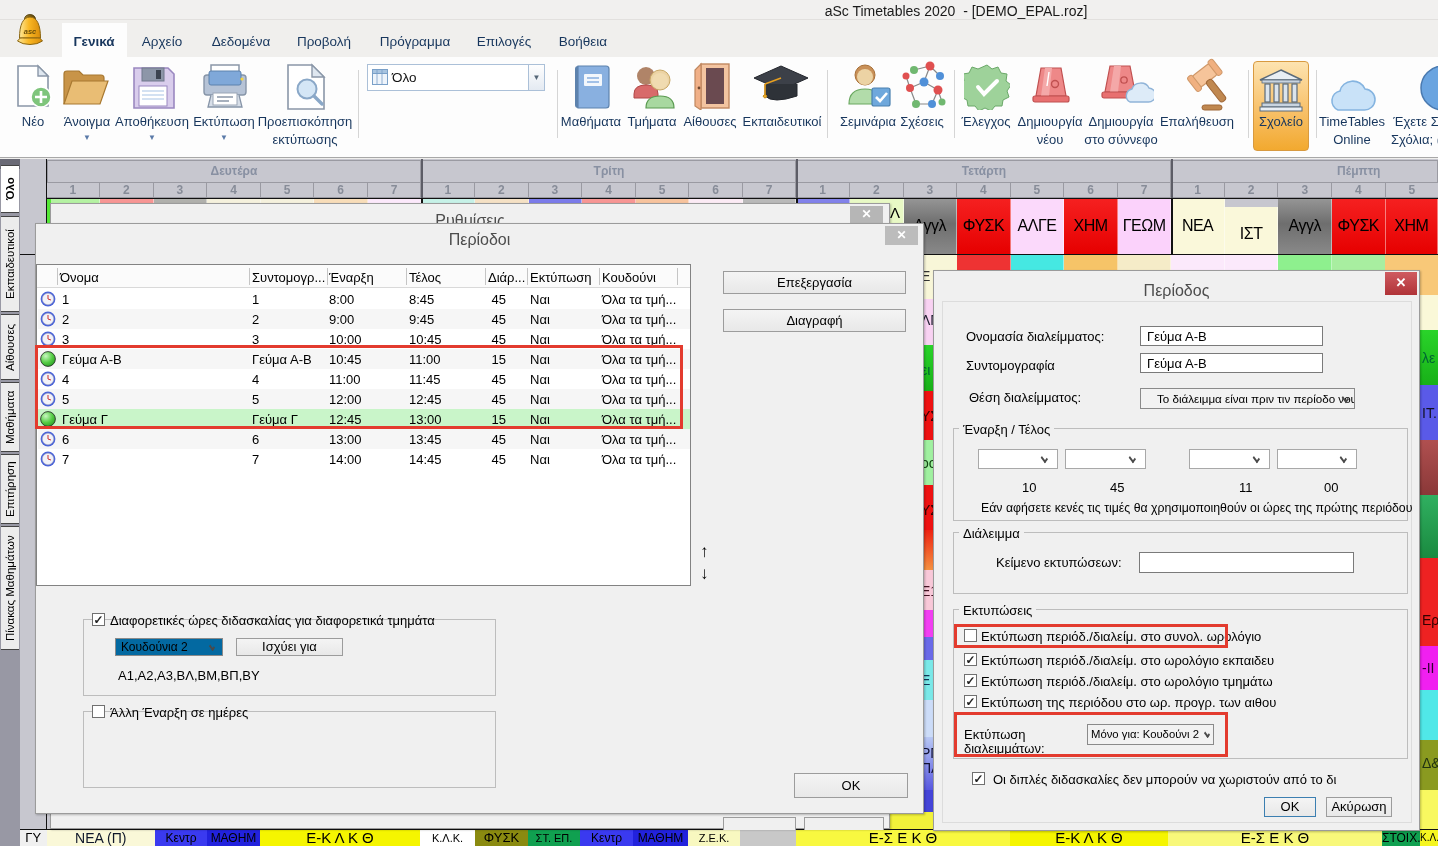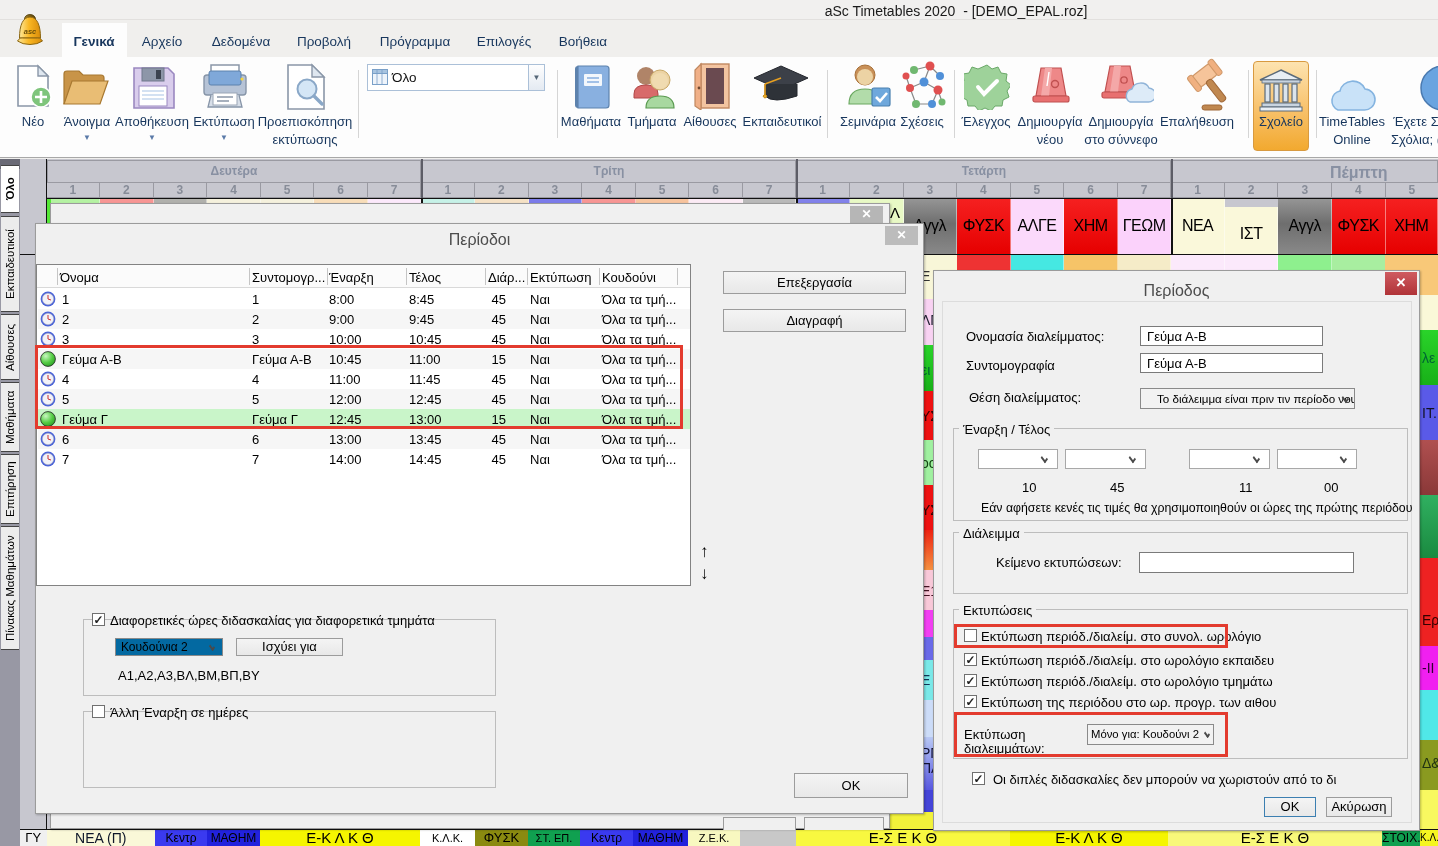--- a/index.html
+++ b/index.html
@@ -24,21 +24,21 @@
 
 </style></head><body>
 <div class="abs" style="left:0;top:159px;width:1438px;height:687px;background:#c7c7cf;z-index:0;">
 <div class="abs" style="left:46.5px;top:1px;width:374.9px;height:23px;border:1px solid #9a9aa2;"></div>
 <div class="abs" style="left:173.95px;top:5px;width:120px;color:#8890a2;font-weight:bold;font-size:12px;text-align:center;">Δευτέρα</div>
 <div class="abs" style="left:421.5px;top:1px;width:374.9px;height:23px;border:1px solid #9a9aa2;"></div>
 <div class="abs" style="left:548.95px;top:5px;width:120px;color:#8890a2;font-weight:bold;font-size:12px;text-align:center;">Τρίτη</div>
 <div class="abs" style="left:796.4px;top:1px;width:374.9px;height:23px;border:1px solid #9a9aa2;"></div>
 <div class="abs" style="left:923.8499999999999px;top:5px;width:120px;color:#8890a2;font-weight:bold;font-size:12px;text-align:center;">Τετάρτη</div>
 <div class="abs" style="left:1171.3px;top:1px;width:266.70000000000005px;height:23px;border:1px solid #9a9aa2;"></div>
-<div class="abs" style="left:1298.75px;top:5px;width:120px;color:#8890a2;font-weight:bold;font-size:16px;text-align:center;">Πέμπτη</div>
+<div class="abs" style="left:1298.75px;top:5px;width:120px;color:#8890a2;font-weight:bold;font-size:12px;text-align:center;">Πέμπτη</div>
 <div class="abs" style="left:46.5px;top:24px;width:53.57px;height:14.5px;border-right:1px solid #9a9aa2;border-bottom:1px solid #9a9aa2;color:#878c98;font-weight:bold;font-size:12px;text-align:center;line-height:14px;">1</div>
 <div class="abs" style="left:100.07px;top:24px;width:53.57px;height:14.5px;border-right:1px solid #9a9aa2;border-bottom:1px solid #9a9aa2;color:#878c98;font-weight:bold;font-size:12px;text-align:center;line-height:14px;">2</div>
 <div class="abs" style="left:153.64px;top:24px;width:53.57px;height:14.5px;border-right:1px solid #9a9aa2;border-bottom:1px solid #9a9aa2;color:#878c98;font-weight:bold;font-size:12px;text-align:center;line-height:14px;">3</div>
 <div class="abs" style="left:207.21px;top:24px;width:53.57px;height:14.5px;border-right:1px solid #9a9aa2;border-bottom:1px solid #9a9aa2;color:#878c98;font-weight:bold;font-size:12px;text-align:center;line-height:14px;">4</div>
 <div class="abs" style="left:260.78px;top:24px;width:53.57px;height:14.5px;border-right:1px solid #9a9aa2;border-bottom:1px solid #9a9aa2;color:#878c98;font-weight:bold;font-size:12px;text-align:center;line-height:14px;">5</div>
 <div class="abs" style="left:314.35px;top:24px;width:53.57px;height:14.5px;border-right:1px solid #9a9aa2;border-bottom:1px solid #9a9aa2;color:#878c98;font-weight:bold;font-size:12px;text-align:center;line-height:14px;">6</div>
 <div class="abs" style="left:367.92px;top:24px;width:53.57px;height:14.5px;border-right:1px solid #9a9aa2;border-bottom:1px solid #9a9aa2;color:#878c98;font-weight:bold;font-size:12px;text-align:center;line-height:14px;">7</div>
 <div class="abs" style="left:421.5px;top:24px;width:53.57px;height:14.5px;border-right:1px solid #9a9aa2;border-bottom:1px solid #9a9aa2;color:#878c98;font-weight:bold;font-size:12px;text-align:center;line-height:14px;">1</div>
 <div class="abs" style="left:475.07px;top:24px;width:53.57px;height:14.5px;border-right:1px solid #9a9aa2;border-bottom:1px solid #9a9aa2;color:#878c98;font-weight:bold;font-size:12px;text-align:center;line-height:14px;">2</div>
 <div class="abs" style="left:528.64px;top:24px;width:53.57px;height:14.5px;border-right:1px solid #9a9aa2;border-bottom:1px solid #9a9aa2;color:#878c98;font-weight:bold;font-size:12px;text-align:center;line-height:14px;">3</div>
@@ -175,20 +175,21 @@
 <div class="abs" style="left:1px;top:155px;width:18px;height:66px;background:#ececec;border-top:1px solid #444;border-bottom:1px solid #444;"></div>
 <div class="abs" style="left:2px;top:155px;width:16px;height:66px;writing-mode:vertical-rl;transform:rotate(180deg);font-size:11.5px;font-weight:normal;color:#000;line-height:16px;white-space:nowrap;text-align:center;">Αίθουσες</div>
 <div class="abs" style="left:1px;top:223px;width:18px;height:70px;background:#ececec;border-top:1px solid #444;border-bottom:1px solid #444;"></div>
 <div class="abs" style="left:2px;top:223px;width:16px;height:70px;writing-mode:vertical-rl;transform:rotate(180deg);font-size:11.5px;font-weight:normal;color:#000;line-height:16px;white-space:nowrap;text-align:center;">Μαθήματα</div>
 <div class="abs" style="left:1px;top:295px;width:18px;height:70px;background:#ececec;border-top:1px solid #444;border-bottom:1px solid #444;"></div>
 <div class="abs" style="left:2px;top:295px;width:16px;height:70px;writing-mode:vertical-rl;transform:rotate(180deg);font-size:11.5px;font-weight:normal;color:#000;line-height:16px;white-space:nowrap;text-align:center;">Επιτήρηση</div>
 <div class="abs" style="left:1px;top:367px;width:18px;height:124px;background:#ececec;border-top:1px solid #444;border-bottom:1px solid #444;"></div>
 <div class="abs" style="left:2px;top:367px;width:16px;height:124px;writing-mode:vertical-rl;transform:rotate(180deg);font-size:11.5px;font-weight:normal;color:#000;line-height:16px;white-space:nowrap;text-align:center;">Πίνακας Μαθημάτων</div>
 </div>
 <div class="dlg" style="left:50px;top:203px;width:840px;height:626px;z-index:8;">
+<div class="dtitle" style="top:8px;">Ρυθμίσεις</div>
 <div class="abs" style="right:6px;top:2px;width:33px;height:17px;background:#b6b6b6;color:#fff;font-size:12px;font-weight:bold;text-align:center;line-height:16px;">✕</div>
 <div class="abs" style="left:672px;top:613px;width:73px;height:13px;background:#f0f0f0;border:1px solid #9c9c9c;border-bottom:none;"></div>
 <div class="abs" style="left:753px;top:613px;width:80px;height:13px;background:#f0f0f0;border:1px solid #9c9c9c;border-bottom:none;"></div>
 </div>
 <div class="dlg" style="left:35px;top:223px;width:889px;height:591px;z-index:10;">
 <div class="dtitle" style="top:7px;">Περίοδοι</div>
 <div class="abs" style="right:5px;top:2px;width:33px;height:19px;background:#bcbcbc;color:#fff;font-size:12px;font-weight:bold;text-align:center;line-height:18px;">✕</div>
 <div class="abs" style="left:0px;top:40px;width:655px;height:322px;background:#fff;border:1px solid #828282;">
 <div class="abs" style="left:0;top:0;width:653px;height:23px;background:#fbfbfb;border-bottom:1px solid #d9d9d9;"></div>
 <div class="abs" style="left:20px;top:3px;width:1px;height:17px;background:#c5c5c5;"></div>

